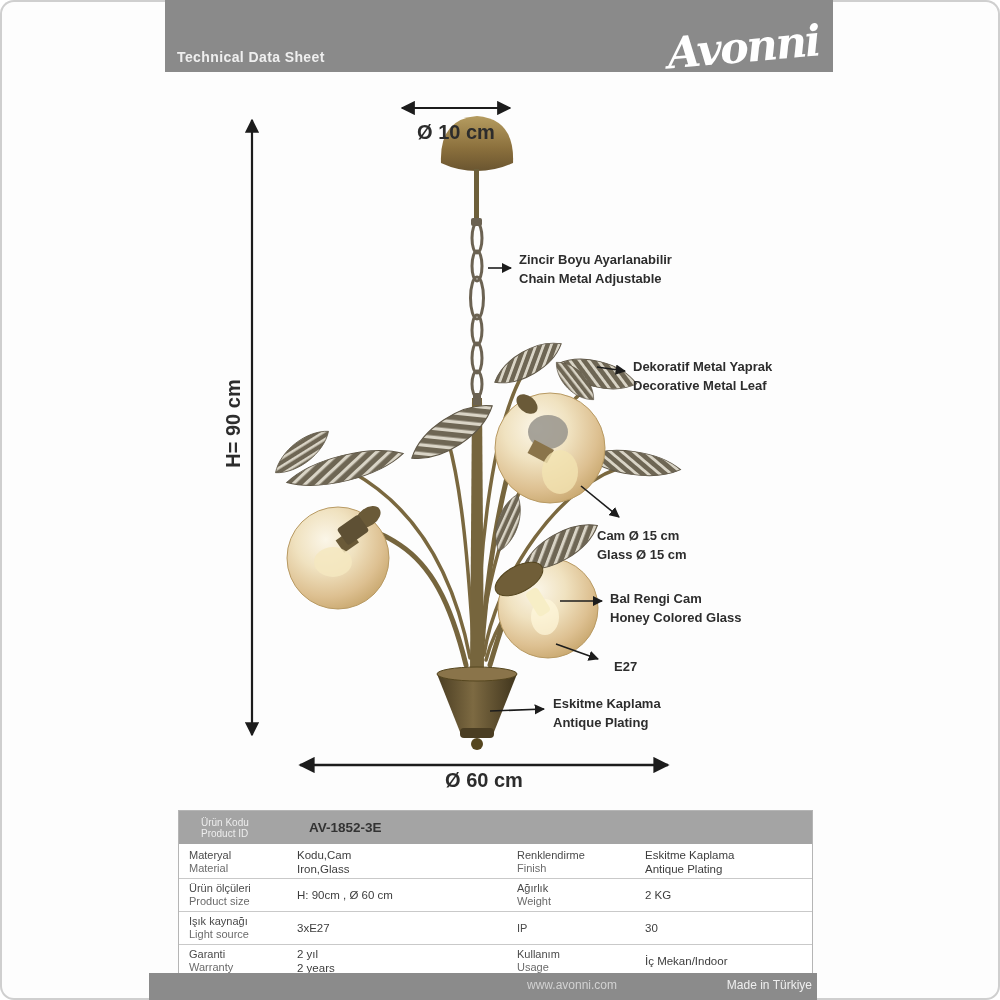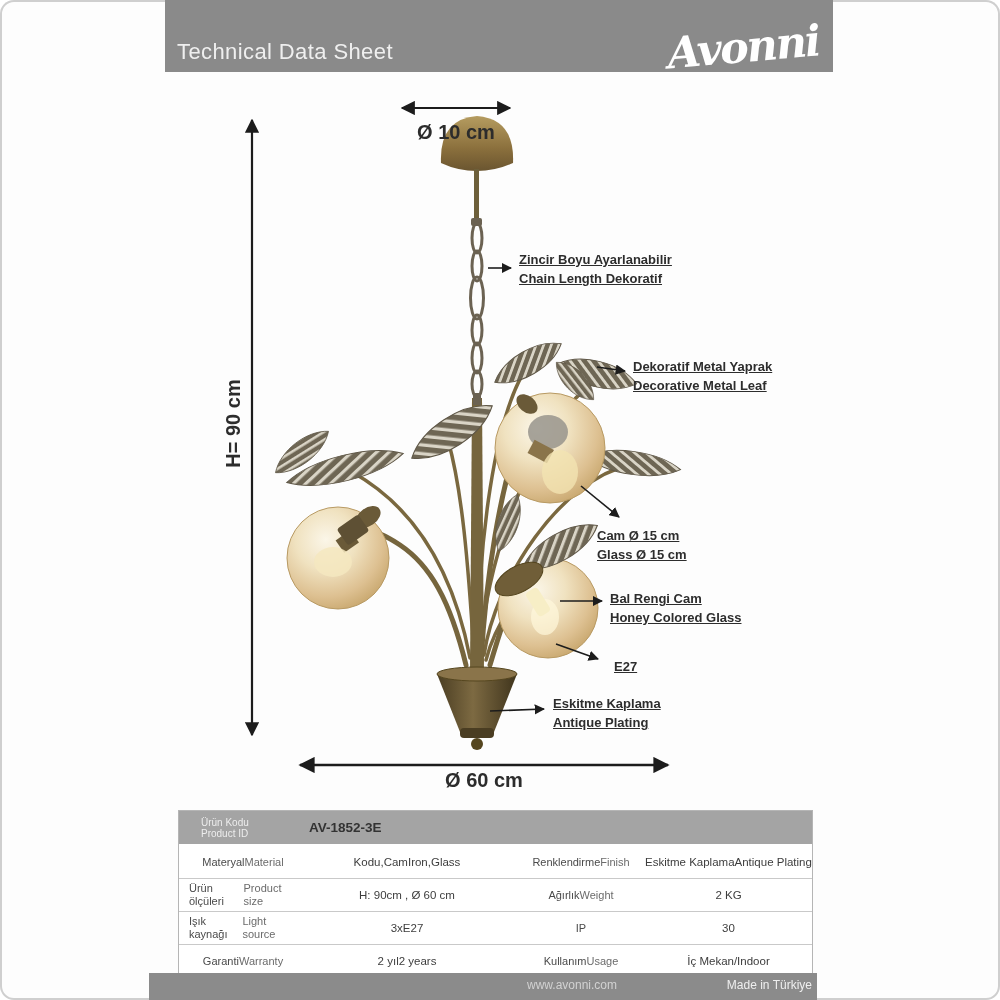--- a/index.html
+++ b/index.html
@@ -3,45 +3,45 @@
 <meta charset="utf-8">
 <style>
   html,body{margin:0;padding:0;background:#fff;}
   .page{position:relative;width:1000px;height:1000px;background:#fdfdfd;
         font-family:"Liberation Sans",sans-serif;overflow:hidden;
         border-radius:14px;box-shadow:0 0 0 2px #cfcfcf inset;}
   
   .header{position:absolute;left:165px;top:0;width:668px;height:72px;background:#8a8a8a;
           box-sizing:border-box;display:flex;align-items:flex-end;justify-content:space-between;
           padding:0 14px 7px 12px;}
-  .header-title{color:#efefef;font-size:22px;font-weight:400;letter-spacing:.4px;}
+  .header-title{color:#efefef;font-size:14px;font-weight:700;letter-spacing:.4px;}
   .logo{color:#ffffff;font-family:"DejaVu Serif",serif;font-style:italic;font-weight:bold;
         font-size:43px;line-height:40px;transform:rotate(-5deg) translateY(2px);letter-spacing:-2px;}
   
   .art{position:absolute;left:0;top:0;width:1000px;height:1000px;}
   
   .dim{position:absolute;font-size:20px;font-weight:bold;color:#2c2c2c;text-align:center;white-space:nowrap;}
   .dim-top{left:398px;top:77px;width:116px;margin-top:44px;}
   .dim-left{left:170px;top:412px;width:126px;transform:rotate(-90deg);}
   .dim-bottom{left:420px;top:769px;width:128px;}
   
-  .callout{position:absolute;font-size:13px;font-weight:600;color:#2d2d2d;line-height:19px;white-space:nowrap;text-decoration:underline;}
+  .callout{position:absolute;font-size:13px;font-weight:600;color:#2d2d2d;line-height:19px;white-space:nowrap;}
   .callout span{display:block;}
   .callout span:empty{display:none;}
   
   .spec-table{position:absolute;left:178px;top:810px;width:635px;box-sizing:border-box;
               border:1px solid #b5b5b5;background:#fff;}
   .t-header{display:grid;grid-template-columns:108px 1fr;height:33px;background:#a4a4a4;
             border-bottom:2px solid #fff;align-items:center;padding-left:22px;}
   .t-hlabel span{display:block;font-size:10px;line-height:11px;color:#ededed;}
   .t-hvalue{font-size:13.5px;font-weight:bold;color:#333;}
   .t-row{display:grid;grid-template-columns:108px 220px 128px 1fr;height:32px;
          border-bottom:1px solid #c9c9c9;align-items:center;padding-left:10px;}
   .t-row:last-child{border-bottom:none;}
-  .cell{display:flex;flex-direction:row;justify-content:center;}
+  .cell{display:flex;flex-direction:column;justify-content:center;}
   .cell span{display:block;}
   .cell span:empty{display:none;}
   .lab .tr{font-size:11px;line-height:13px;color:#4a4a4a;}
   .lab .en{font-size:11px;line-height:13px;color:#6b6b6b;}
   .val span{font-size:11.5px;line-height:14px;color:#3d3d3d;}
   
   .footer{position:absolute;left:149px;top:973px;width:668px;height:38px;background:#8b8b8b;}
   .footer-site{position:absolute;left:378px;top:5px;font-size:12px;color:#d2d2d2;}
   .footer-origin{position:absolute;right:5px;top:5px;font-size:12px;color:#efefef;}
 </style>
@@ -182,21 +182,21 @@
       <line x1="490" y1="711" x2="544" y2="709" marker-end="url(#mA)"></line>
     </g>
   </svg>
 
   <div class="dim dim-top">Ø 10 cm</div>
   <div class="dim dim-left">H= 90 cm</div>
   <div class="dim dim-bottom">Ø 60 cm</div>
 
   <div class="callout" style="left:519px;top:250px">
     <span>Zincir Boyu Ayarlanabilir</span>
-    <span>Chain Length Dekoratif</span>
+    <span>Chain Metal Adjustable</span>
   </div>
   <div class="callout" style="left:633px;top:357px">
     <span>Dekoratif Metal Yaprak</span>
     <span>Decorative Metal Leaf</span>
   </div>
   <div class="callout" style="left:597px;top:526px">
     <span>Cam Ø 15 cm</span>
     <span>Glass Ø 15 cm</span>
   </div>
   <div class="callout" style="left:610px;top:589px">

